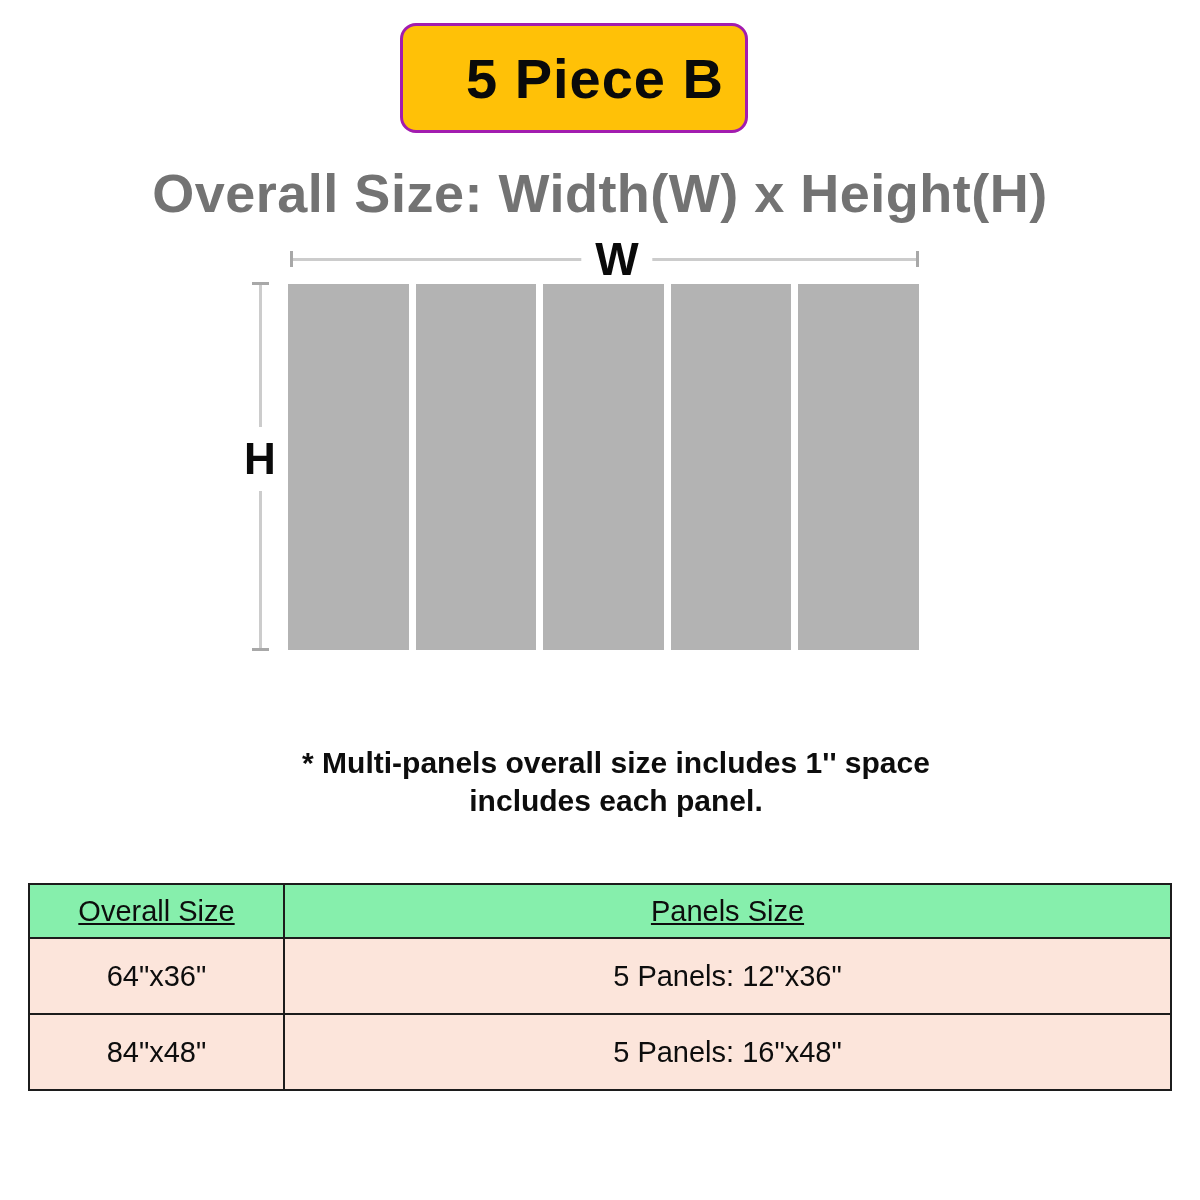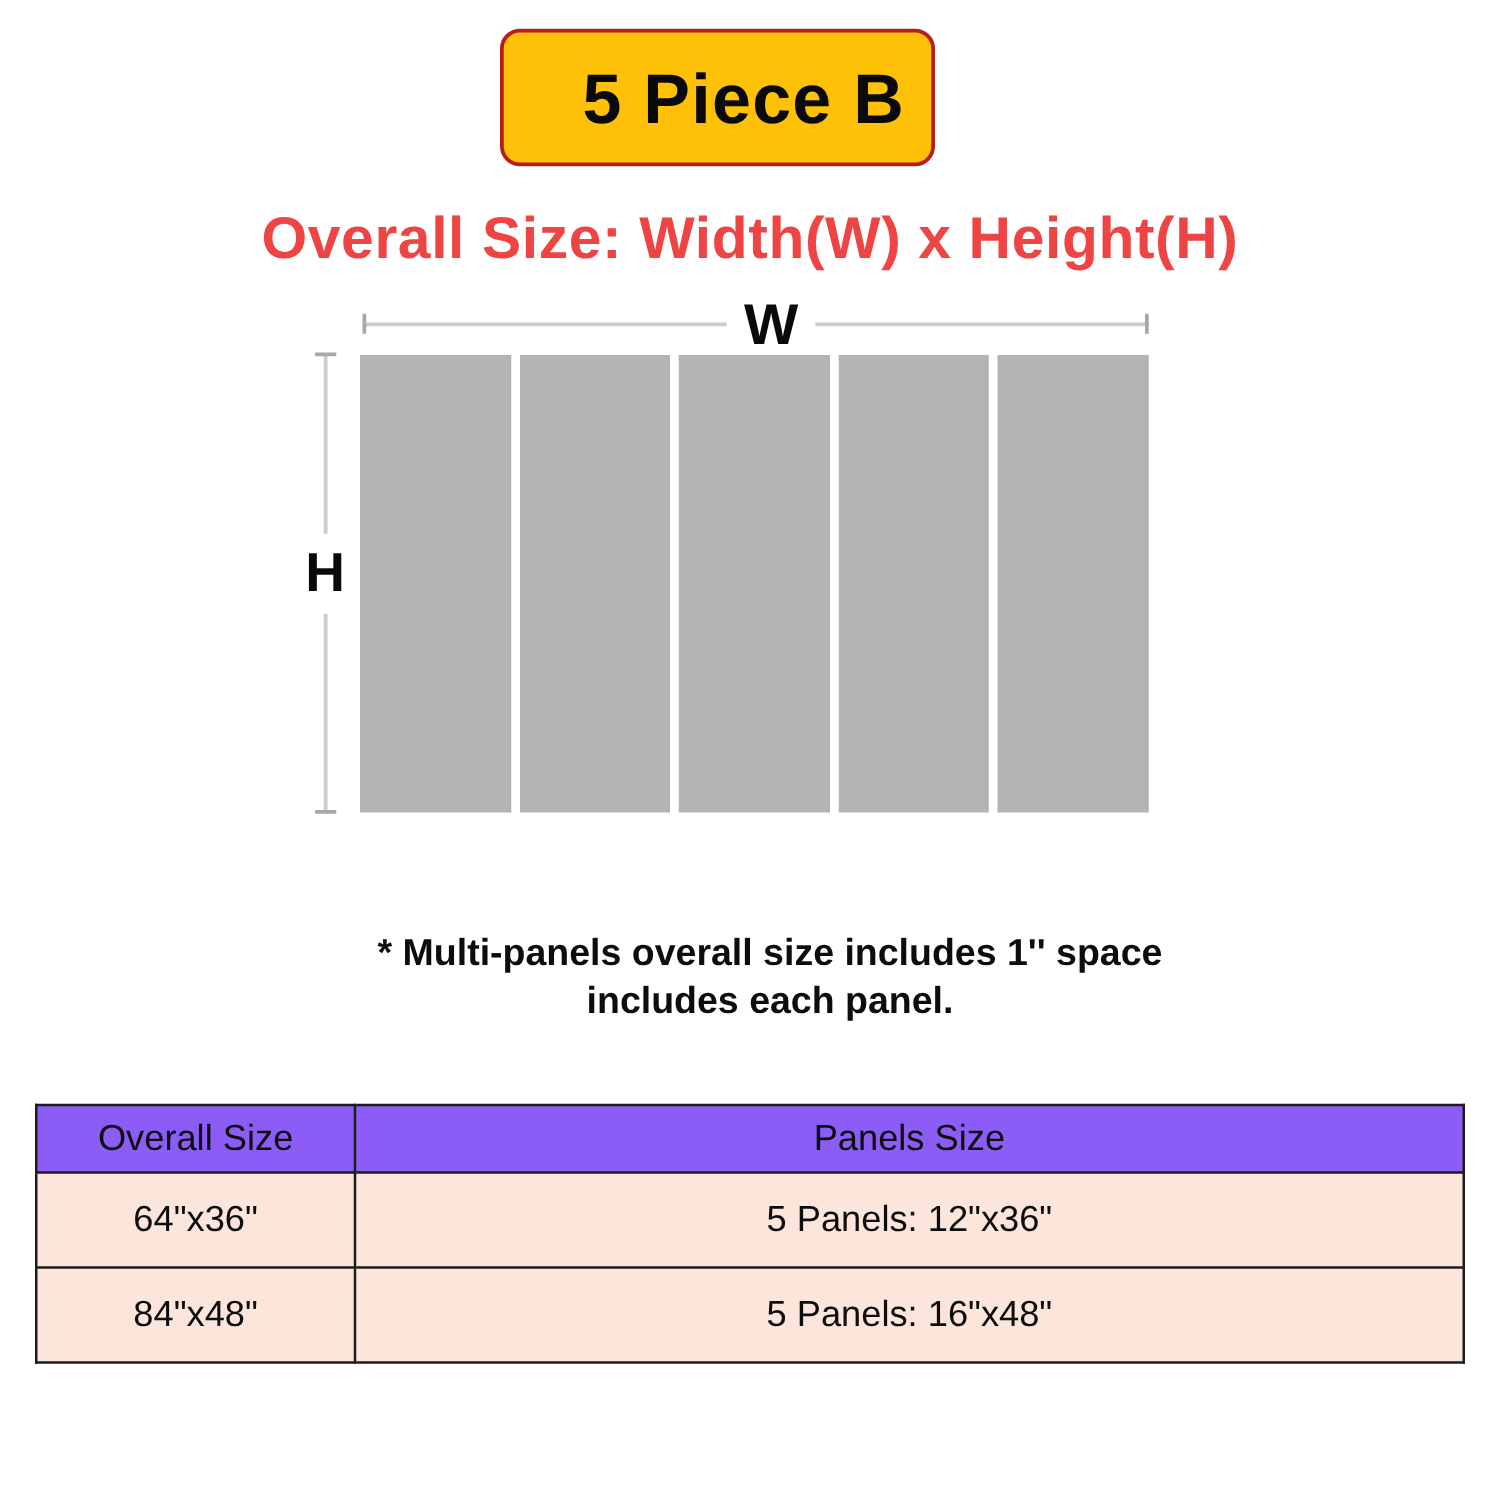--- a/index.html
+++ b/index.html
@@ -18,42 +18,42 @@
 
   
   .badge {
     position: absolute;
     left: 400px;
     top: 23px;
     width: 348px;
     height: 110px;
     box-sizing: border-box;
     background: #FFC107;
-    border: 3px solid #b91c1c;
+    border: 3px solid #a21caf;
     border-radius: 16px;
     display: flex;
     align-items: center;
     justify-content: center;
     font-size: 56px;
     font-weight: 800;
     color: #0a0a0a;
     letter-spacing: 1px;
     padding-left: 42px;
   }
 
   
   .title {
     position: absolute;
     left: 0;
     top: 162px;
     width: 1200px;
     text-align: center;
-    font-size: 47px;
-    font-weight: 700;
-    color: #ef4444;
+    font-size: 54px;
+    font-weight: 700;
+    color: #737373;
     letter-spacing: 0.5px;
   }
 
   
   .dim-line-h {
     position: absolute;
     left: 292px;
     top: 258px;
     width: 627px;
     height: 3px;
@@ -152,22 +152,23 @@
   .size-table td {
     border: 2px solid #1c1c1c;
     text-align: center;
     vertical-align: middle;
     font-size: 29px;
     font-weight: 400;
     color: #0d0d0d;
     padding: 0;
   }
   .size-table th {
-    background: #8b5cf6;
+    background: #86efac;
     height: 52px;
+    text-decoration: underline;
   }
   .size-table td {
     background: #FCE5DB;
     height: 74px;
   }
   .col-overall { width: 255px; }
 </style>
 </head>
 <body>
 

